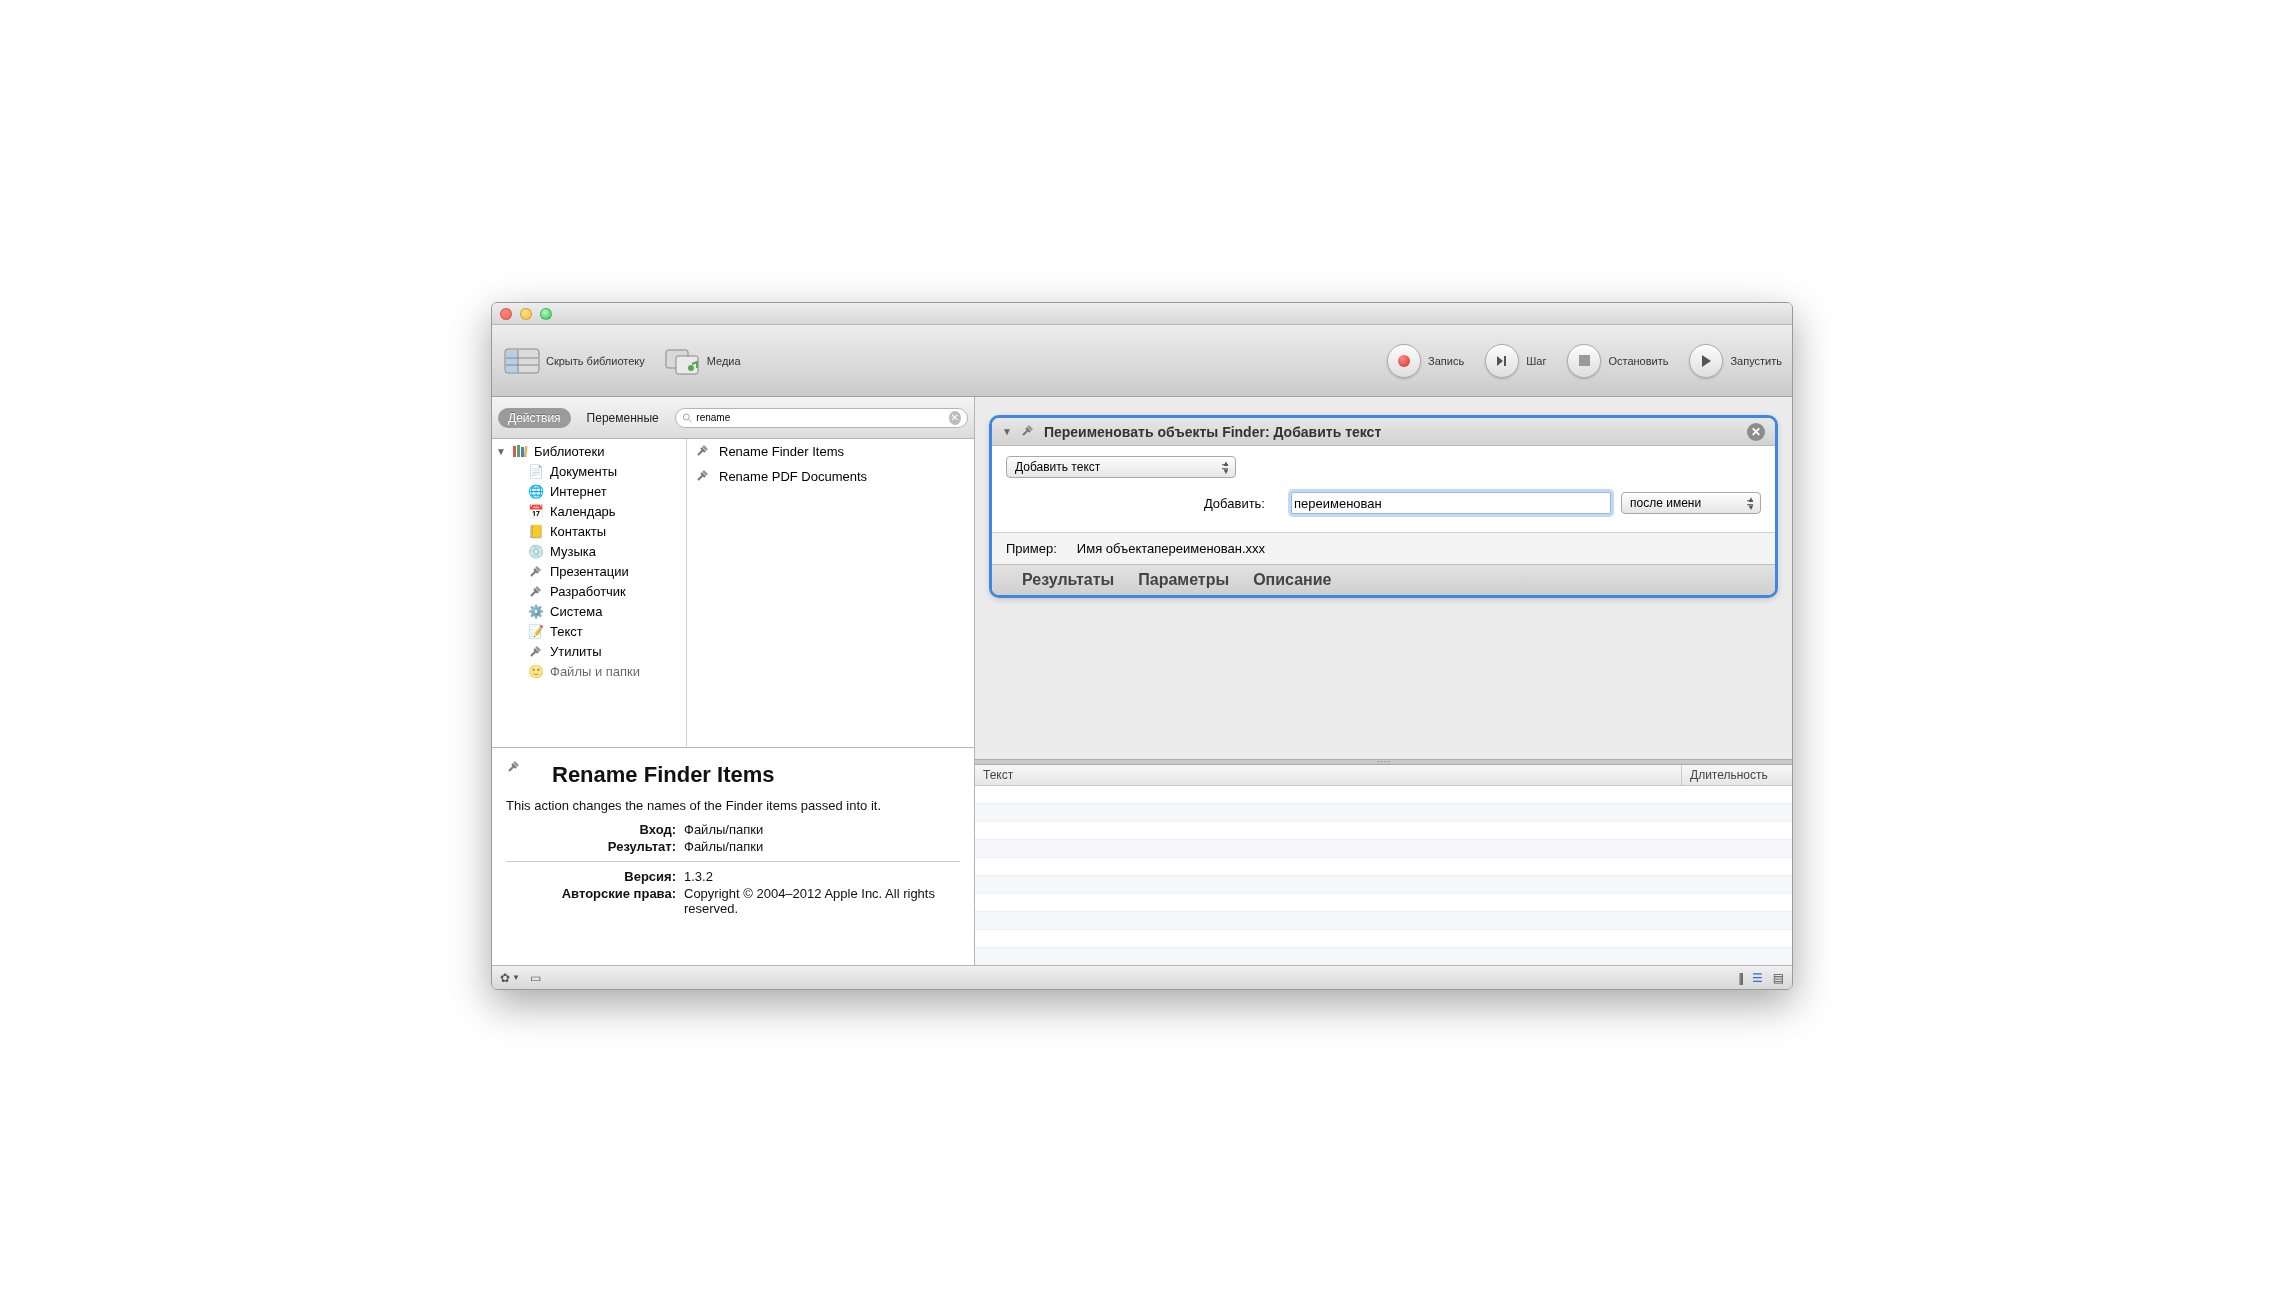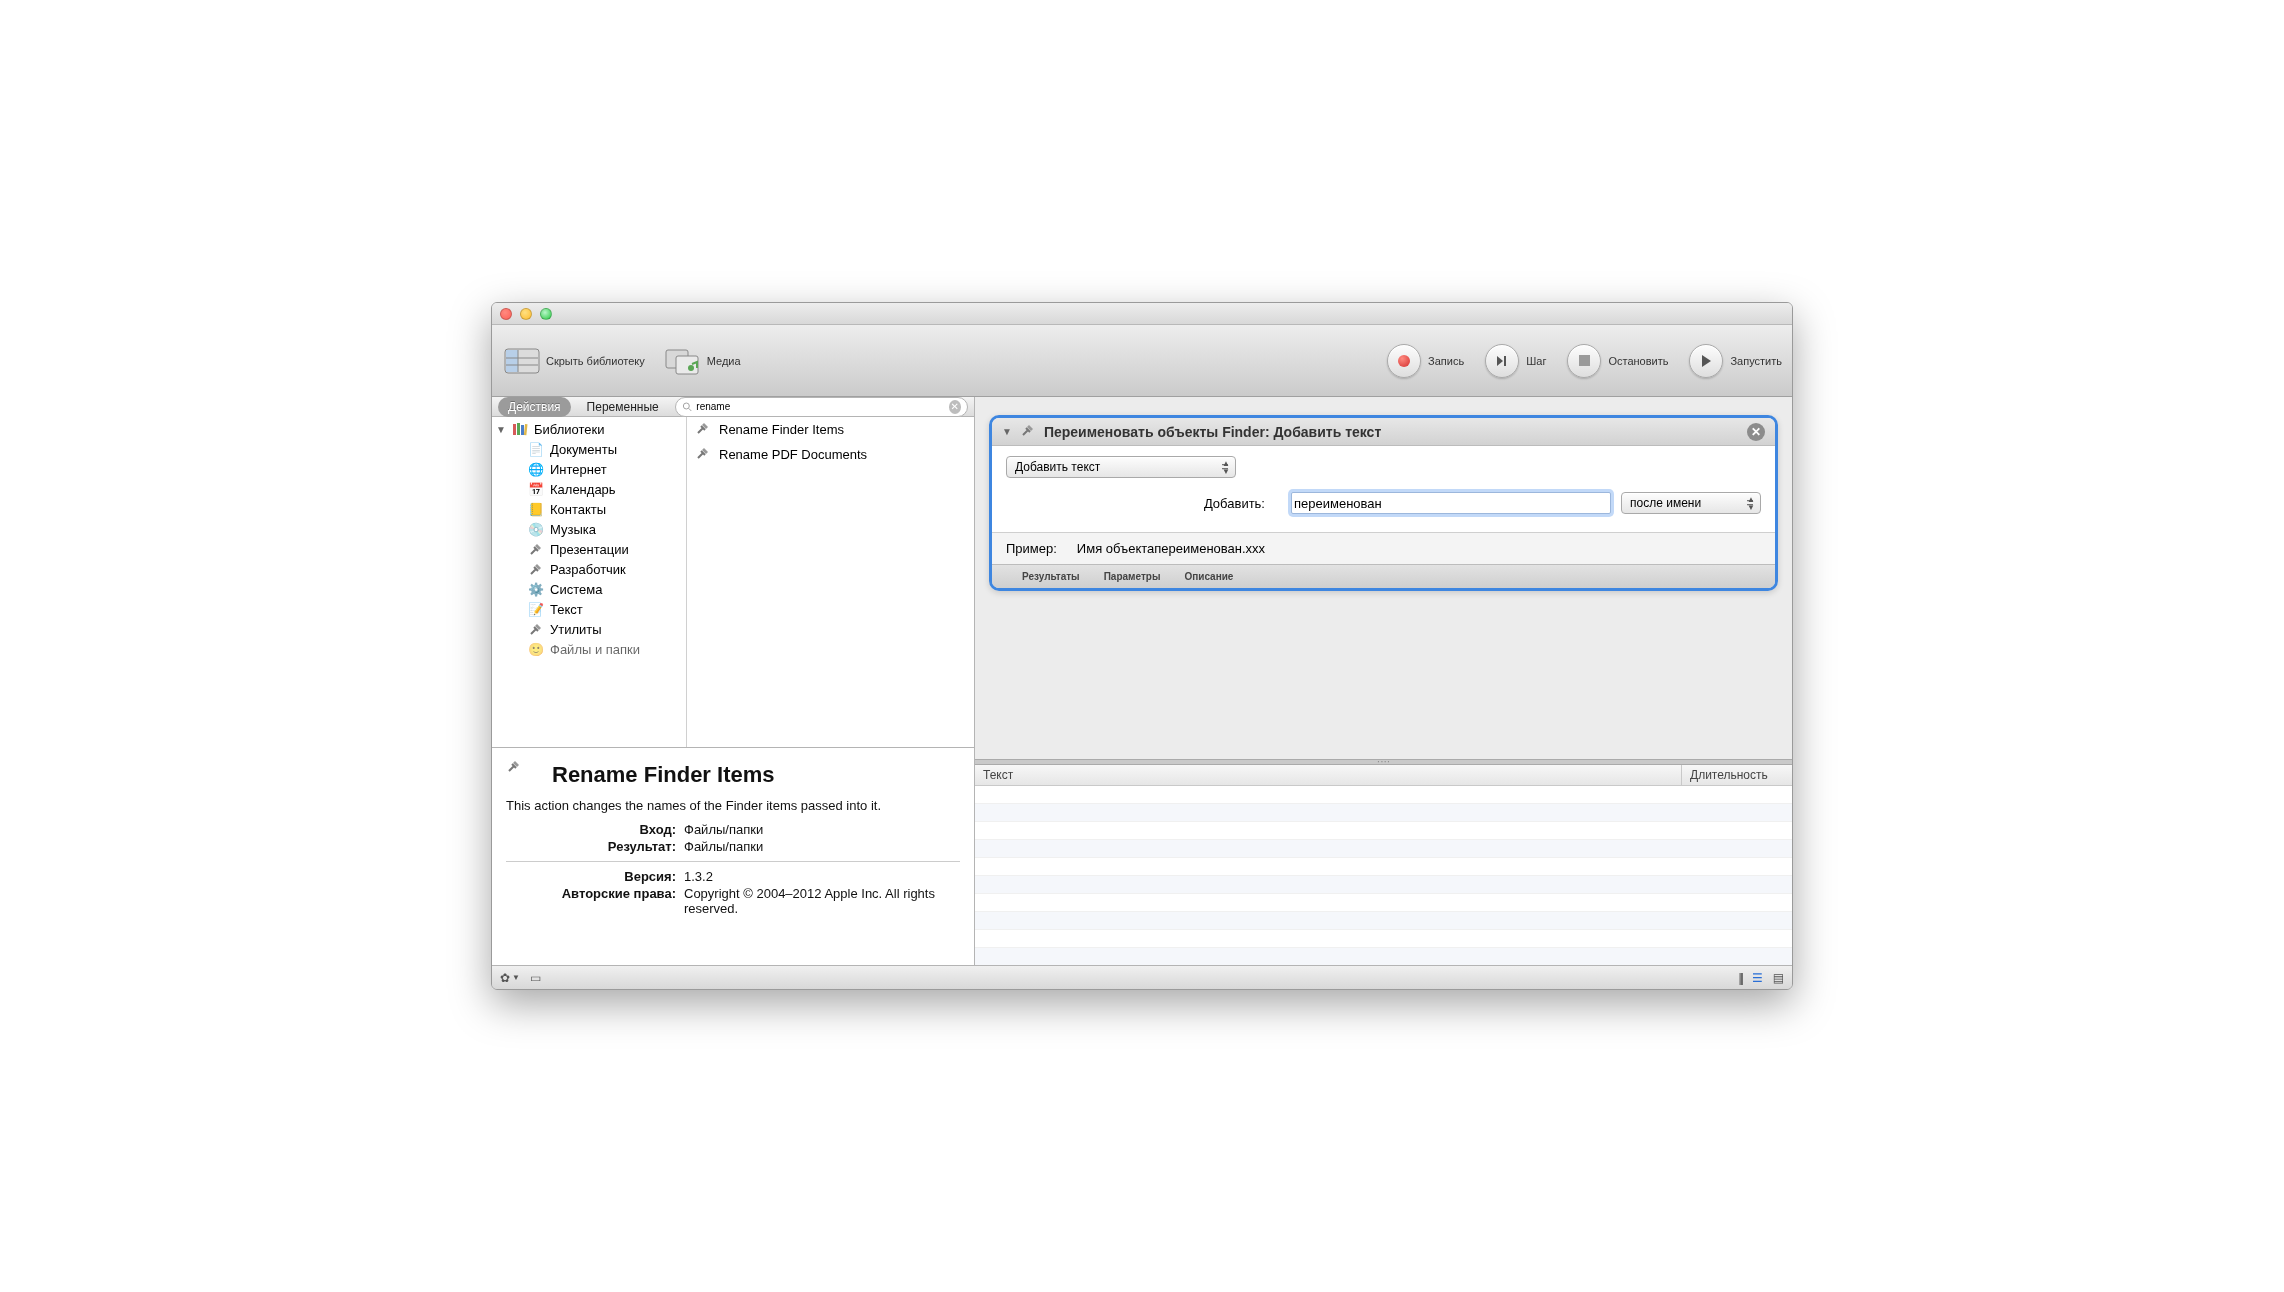--- a/index.html
+++ b/index.html
@@ -22,21 +22,21 @@
 .robot-ic{ width:16px; height:16px; display:inline-block;}
 .robot-ic svg{width:16px;height:16px;}
 .toolbar { height:72px; border-bottom:1px solid #a0a0a0; background:linear-gradient(#ededed,#cbcbcb); display:flex; align-items:center; padding:0 10px; }
 .tb-left, .tb-right { display:flex; gap:18px; }
 .tb-right { margin-left:auto; }
 .tb-item { display:flex; flex-direction:row; align-items:center; gap:4px; font-size:11px; color:#333; cursor:default;}
 .tb-ic { width:40px; height:40px; display:flex; align-items:center; justify-content:center; }
 .roundbtn{ width:34px; height:34px; border-radius:50%; background:linear-gradient(#fdfdfd,#dedede); border:1px solid #aaa; box-shadow:inset 0 1px 1px #fff, 0 1px 2px rgba(0,0,0,0.2); display:flex; align-items:center; justify-content:center;}
 .content { flex:1; display:flex; min-height:0; background:#ececec;}
 .leftcol { width:483px; display:flex; flex-direction:column; border-right:1px solid #b4b4b4; background:#fff;}
-.lib-toolbar{ height:20px; background:linear-gradient(#f4f4f4,#dcdcdc); border-bottom:1px solid #b4b4b4; display:flex; align-items:center; padding:9px 6px; gap:6px;}
+.lib-toolbar{ height:42px; background:linear-gradient(#f4f4f4,#dcdcdc); border-bottom:1px solid #b4b4b4; display:flex; align-items:center; padding:9px 6px; gap:6px;}
 .segbtn{ font-size:12px; padding:3px 10px; border-radius:10px; }
 .segbtn.active{ background:#9b9b9b; color:#fff; text-shadow:0 -1px 0 rgba(0,0,0,.3);}
 .segbtn:not(.active){ color:#222;}
 .searchfield{ flex:1; height:20px; background:#fff; border:1px solid #b4b4b4; border-radius:10px; display:flex; align-items:center; padding:0 6px; gap:4px; position:relative;}
 .searchfield input{ border:none; outline:none; font-size:10px; width:100%;}
 .mag{ width:12px; height:12px; opacity:.6;}
 .clr{ width:14px;height:14px; border-radius:50%; background:#bdbdbd; color:#fff; font-size:10px; display:flex; align-items:center; justify-content:center;}
 .lib-body{ flex:1; display:flex; min-height:0;}
 .libtree{ width:195px; border-right:1px solid #d0d0d0; overflow-y:auto; font-size:13px; padding-top:2px; position:relative;}
 .libtree .row{ display:flex; align-items:center; gap:6px; padding:2px 6px 2px 4px; white-space:nowrap;}
@@ -62,21 +62,21 @@
 .card-body{ padding:10px 14px 18px; background:#fff;}
 .sel{ display:inline-flex; align-items:center; background:linear-gradient(#fdfdfd,#e6e6e6); border:1px solid #a9a9a9; border-radius:4px; height:22px; padding:0 22px 0 8px; font-size:12px; position:relative; box-shadow:inset 0 1px 0 #fff;}
 .sel::after{ content:""; position:absolute; right:6px; top:50%; width:8px; height:8px; transform:translateY(-60%); background:
   linear-gradient(#555,#555) center 2px/6px 1px no-repeat,
   linear-gradient(#555,#555) center 6px/6px 1px no-repeat; }
 .sel .updn{ position:absolute; right:5px; top:3px; font-size:8px; line-height:8px; color:#555;}
 .formrow{ display:flex; align-items:center; gap:10px; margin-top:14px; padding-left:30px;justify-content:flex-end;}
 .formrow label{ font-size:13px;}
 .txt{ height:22px; border:1px solid #9cb7dc; box-shadow:0 0 0 3px rgba(120,170,240,.45); border-radius:2px; padding:0 2px; font-size:13px; width:320px; outline:none;margin-left:16px;}
 .example{ border-top:1px solid #cfcfcf; padding:8px 14px; font-size:13px; background:#f4f4f4; display:flex; gap:20px;}
-.card-tabs{ background:linear-gradient(#e2e2e2,#cfcfcf); border-top:1px solid #bcbcbc; display:flex; gap:24px; padding:6px 30px; font-size:10px; font-weight:bold; color:#444;}
+.card-tabs{ background:linear-gradient(#e2e2e2,#cfcfcf); border-top:1px solid #bcbcbc; display:flex; gap:24px; padding:6px 30px; font-size:16px; font-weight:bold; color:#444;}
 .log-split{ height:6px; background:#c9c9c9; border-top:1px solid #aaa; border-bottom:1px solid #aaa; display:flex; justify-content:center;}
 .log-split::before{content:"····"; color:#888; font-size:10px; line-height:4px;}
 .log{ height:200px; background:#fff; display:flex; flex-direction:column;}
 .log-head{ display:flex; background:linear-gradient(#f7f7f7,#e6e6e6); border-bottom:1px solid #c9c9c9; font-size:12px; color:#444;}
 .log-head .c1{ flex:1; padding:3px 8px; border-right:1px solid #c9c9c9;}
 .log-head .c2{ width:110px; padding:3px 8px;}
 .log-rows{ flex:1; overflow:auto;}
 .log-rows .r{ height:18px; border-bottom:1px solid #f0f0f0;}
 .log-rows .r:nth-child(even){ background:#f5f7fb;}
 .statusbar{ height:24px; background:linear-gradient(#f0f0f0,#d8d8d8); border-top:1px solid #b4b4b4; display:flex; align-items:center; padding:0 8px; gap:10px; font-size:12px; color:#555;}

